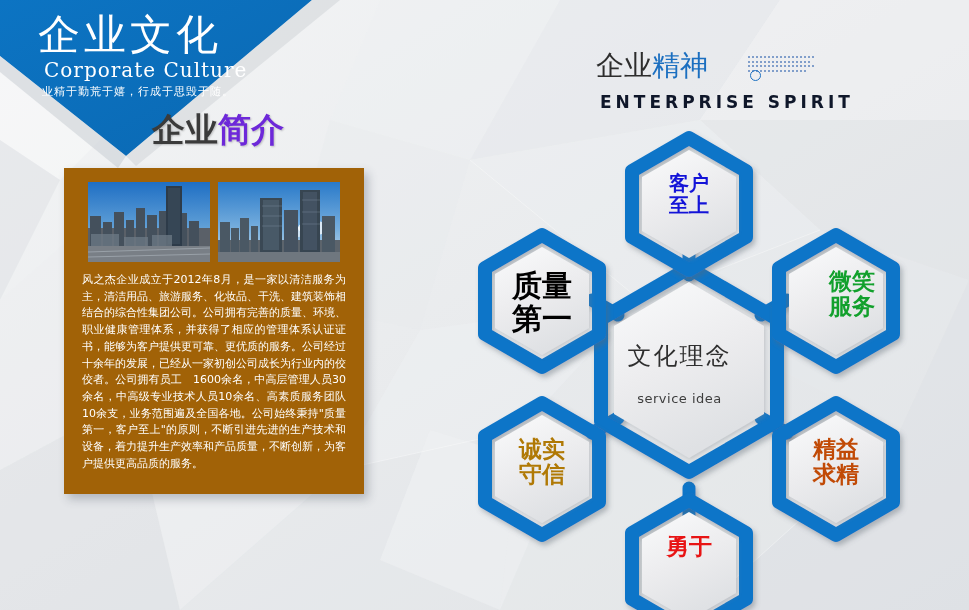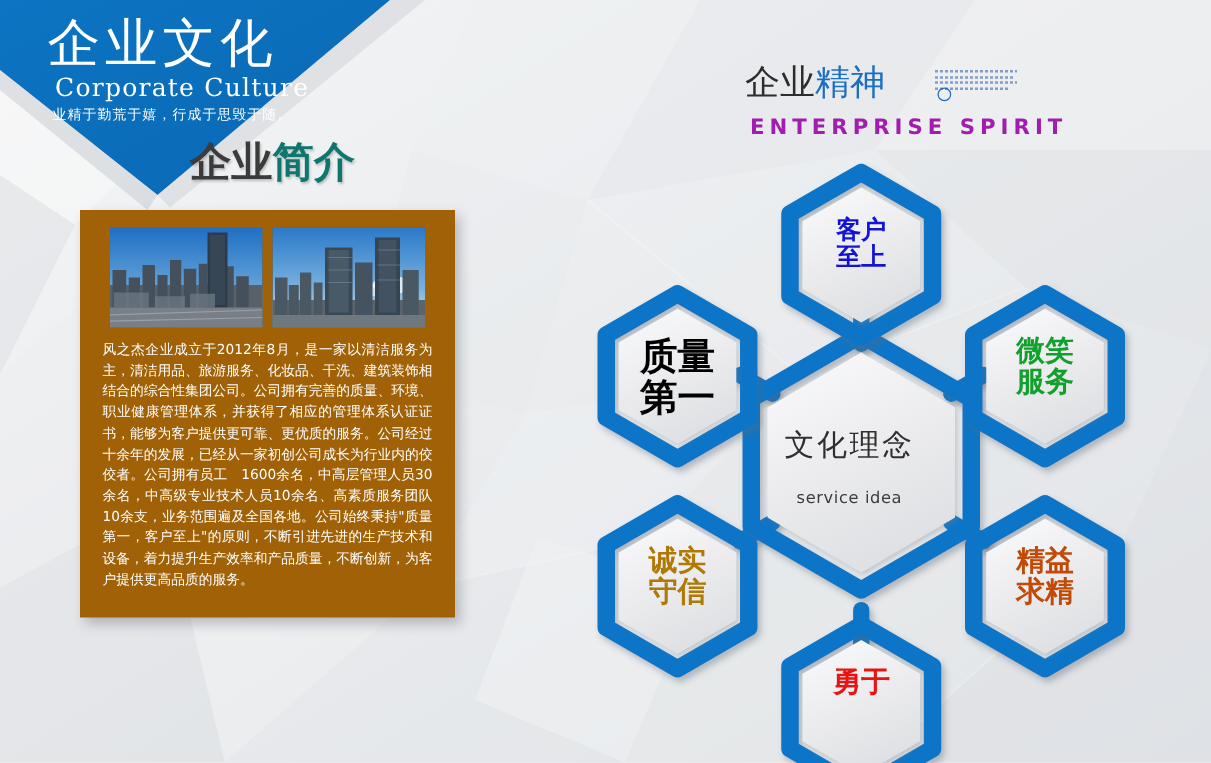--- a/index.html
+++ b/index.html
@@ -40,21 +40,21 @@
 
   
   .sec-title{
     position:absolute;left:152px;top:113px;
     font-size:33px;line-height:1;white-space:nowrap;
     font-family:"DejaVu Sans","Liberation Sans",sans-serif;
     font-weight:700;
     text-shadow:1px 1px 2px rgba(0,0,0,.22);
   }
   .sec-title .a{color:#3b3b3b;}
-  .sec-title .b{color:#0f766e;}
+  .sec-title .b{color:#6d28d9;}
 
   
   .card{
     position:absolute;left:64px;top:168px;width:300px;height:326px;
     background:#a16207;
     box-shadow:4px 5px 9px rgba(60,70,85,.30);
   }
   .card-photos{
     position:absolute;left:24px;top:14px;width:252px;height:80px;
     display:flex;gap:8px;
@@ -77,21 +77,21 @@
     text-align:right;
   }
   .spirit-cn .a{color:#2d2d2d;}
   .spirit-cn .b{color:#1b6fc0;}
   .spirit-dot{
     position:absolute;left:154px;top:18px;width:9px;height:9px;
     border:1.6px solid #1b6fc0;border-radius:50%;
   }
   .spirit-en{
     position:absolute;left:4px;top:40px;white-space:nowrap;
-    font-size:17px;letter-spacing:4px;color:#a21caf;font-weight:700;
+    font-size:17px;letter-spacing:4px;color:#0f172a;font-weight:700;
     font-family:"DejaVu Sans","Liberation Sans",sans-serif;
   }
   .micro{position:absolute;left:152px;top:4px;width:70px;}
   .micro i{
     display:block;height:2px;margin-bottom:2.6px;
     background:repeating-linear-gradient(90deg,#6d90c4 0 2px,transparent 2px 4px);
     opacity:.85;
   }
   .micro i:nth-child(1){width:68px}
   .micro i:nth-child(2){width:64px}
@@ -337,21 +337,21 @@
     <div class="center-label" style="left:139px;top:243px;width:141px;">
       <div class="center-cn">文化理念</div>
       <div class="center-en">service idea</div>
     </div>
 
     <div class="hex-label" style="left:169px;top:72px;width:100px;font-size:20px;color:#1313d8;">
       <span>客户</span>
       <span>至上</span>
     </div>
 
-    <div class="hex-label" style="left:316px;top:169px;width:100px;font-size:23px;color:#12a02c;">
+    <div class="hex-label" style="left:316px;top:169px;width:100px;font-size:23px;color:#12a02c;padding-left:16px;">
       <span>微笑</span>
       <span>服务</span>
     </div>
 
     <div class="hex-label" style="left:316px;top:337px;width:100px;font-size:23px;color:#c14a06;">
       <span>精益</span>
       <span>求精</span>
     </div>
 
     <div class="hex-label" style="left:169px;top:434px;width:100px;font-size:23px;color:#e81414;">

